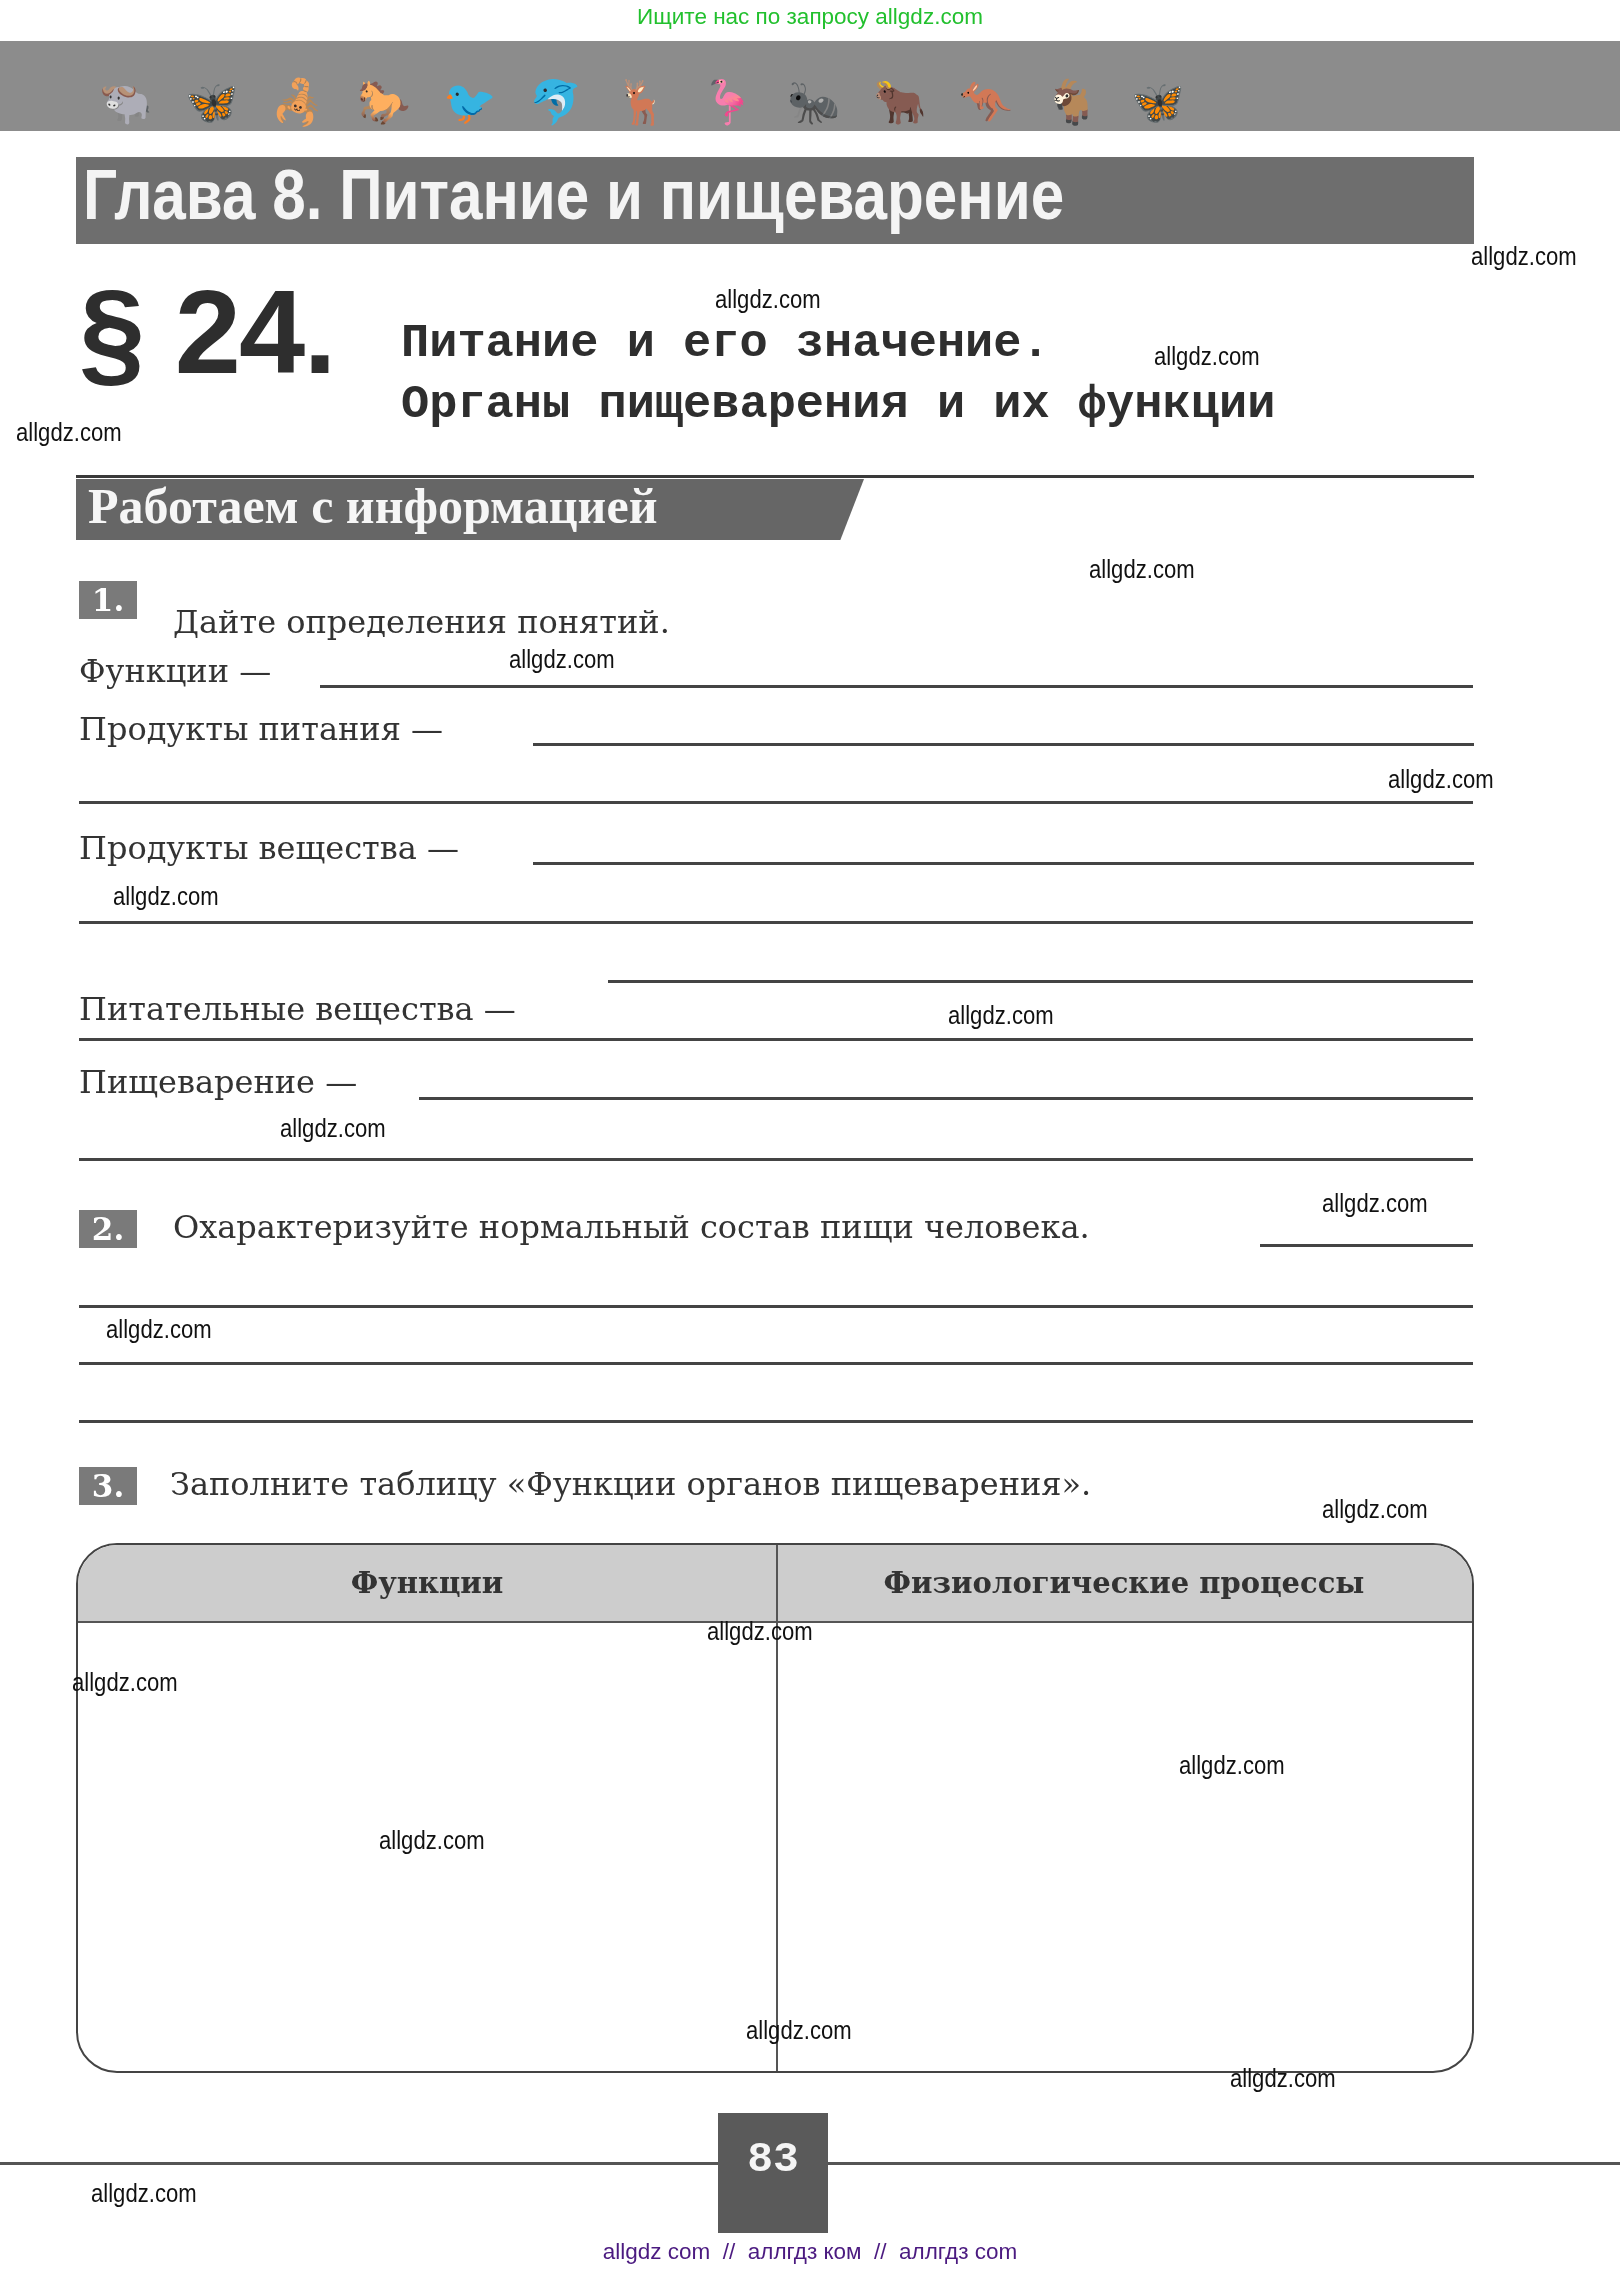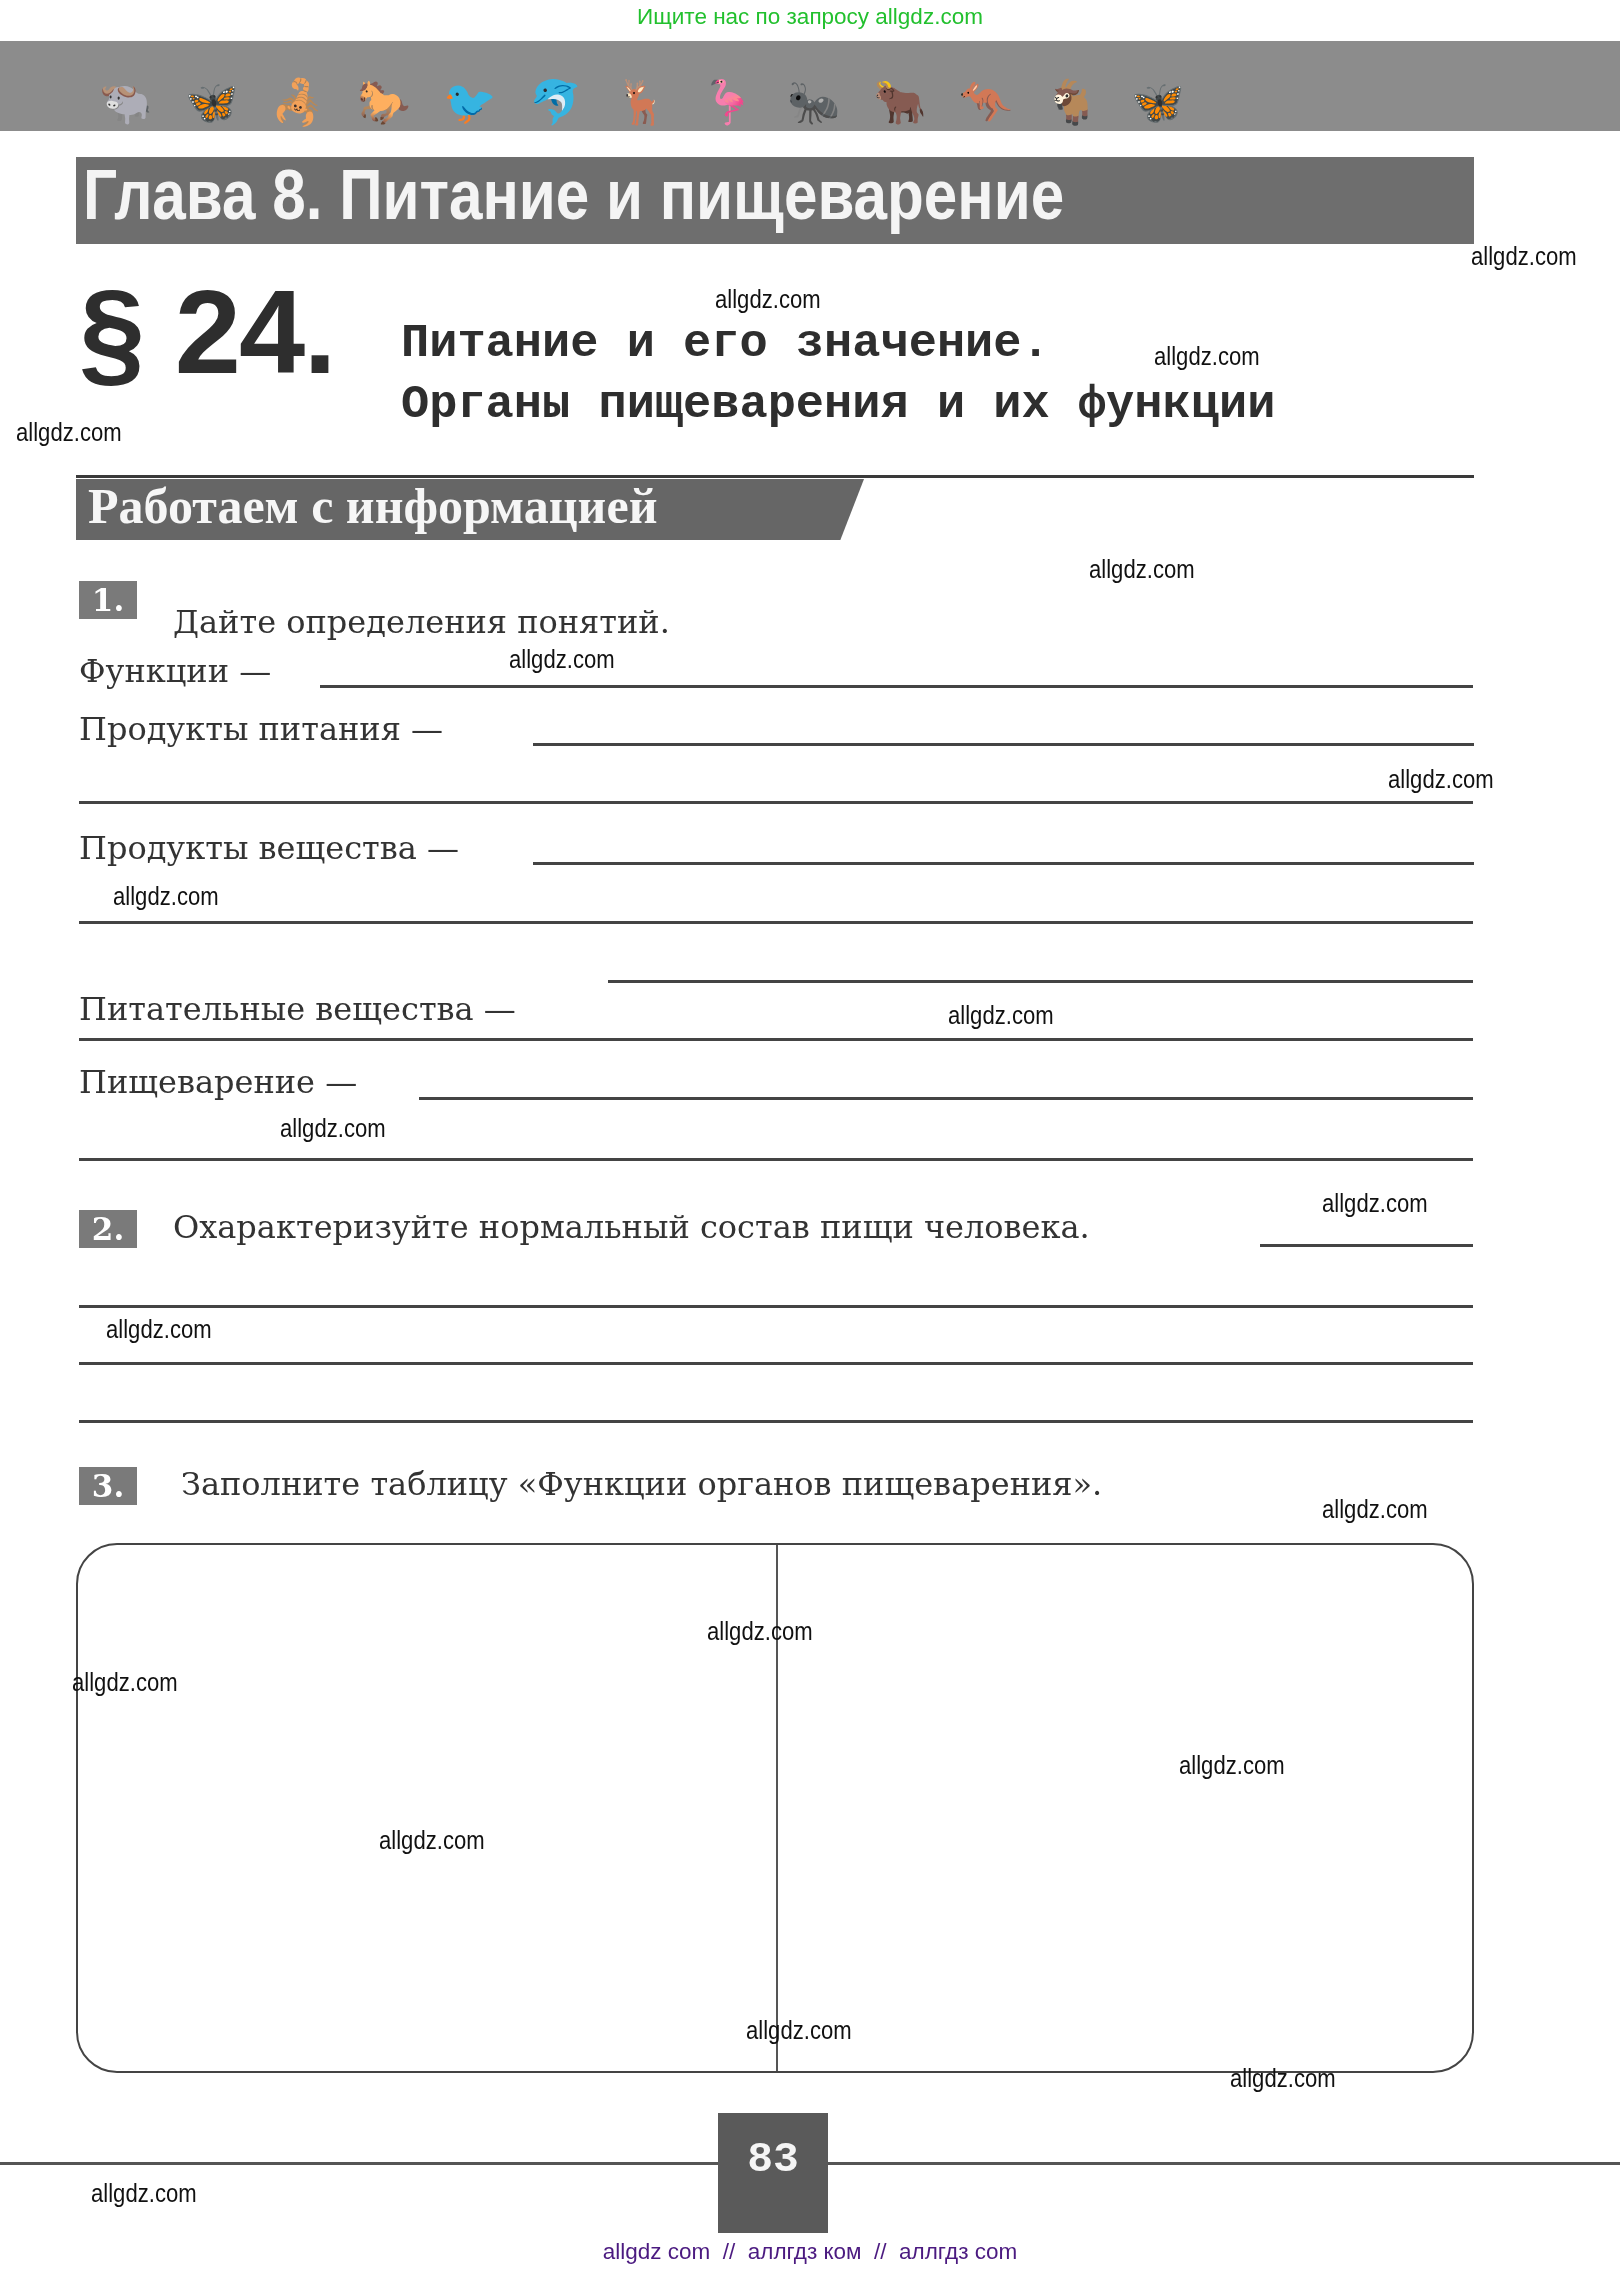--- a/index.html
+++ b/index.html
@@ -99,23 +99,27 @@
 <div class="abs line" style="left:79px; top:1158px; width:1394px;"></div>
 
 <div class="abs badge" style="left:79px; top:1210px;">2.</div>
 <div class="abs task-text" style="left:173px; top:1208px;">Охарактеризуйте нормальный состав пищи человека.</div>
 <div class="abs line" style="left:1260px; top:1244px; width:213px;"></div>
 <div class="abs line" style="left:79px; top:1305px; width:1394px;"></div>
 <div class="abs line" style="left:79px; top:1362px; width:1394px;"></div>
 <div class="abs line" style="left:79px; top:1420px; width:1394px;"></div>
 
 <div class="abs badge" style="left:79px; top:1467px;">3.</div>
-<div class="abs task-text" style="left:181px; top:1465px;">Заполните таблицу «Функции органов пищеварения».</div>
+<div class="abs task-text" style="left:170px; top:1465px;">Заполните таблицу «Функции органов пищеварения».</div>
 
 <div class="abs table-box">
+  <div class="table-head">
+    <div class="th" style="left:0; width:698px;">Функции</div>
+    <div class="th" style="left:700px; width:692px;">Физиологические процессы</div>
+  </div>
   <div class="col-divider"></div>
   <div style="position:absolute; left:0; top:78px; width:698px; height:446px;"></div>
   <div style="position:absolute; left:700px; top:78px; width:692px; height:446px;"></div>
 </div>
 
 <div class="abs page-rule"></div>
 <div class="abs page-box"></div>
 <div class="abs page-num">83</div>
 <div class="abs bottom-note">allgdz com  //  аллгдз ком  //  аллгдз com</div>
 

